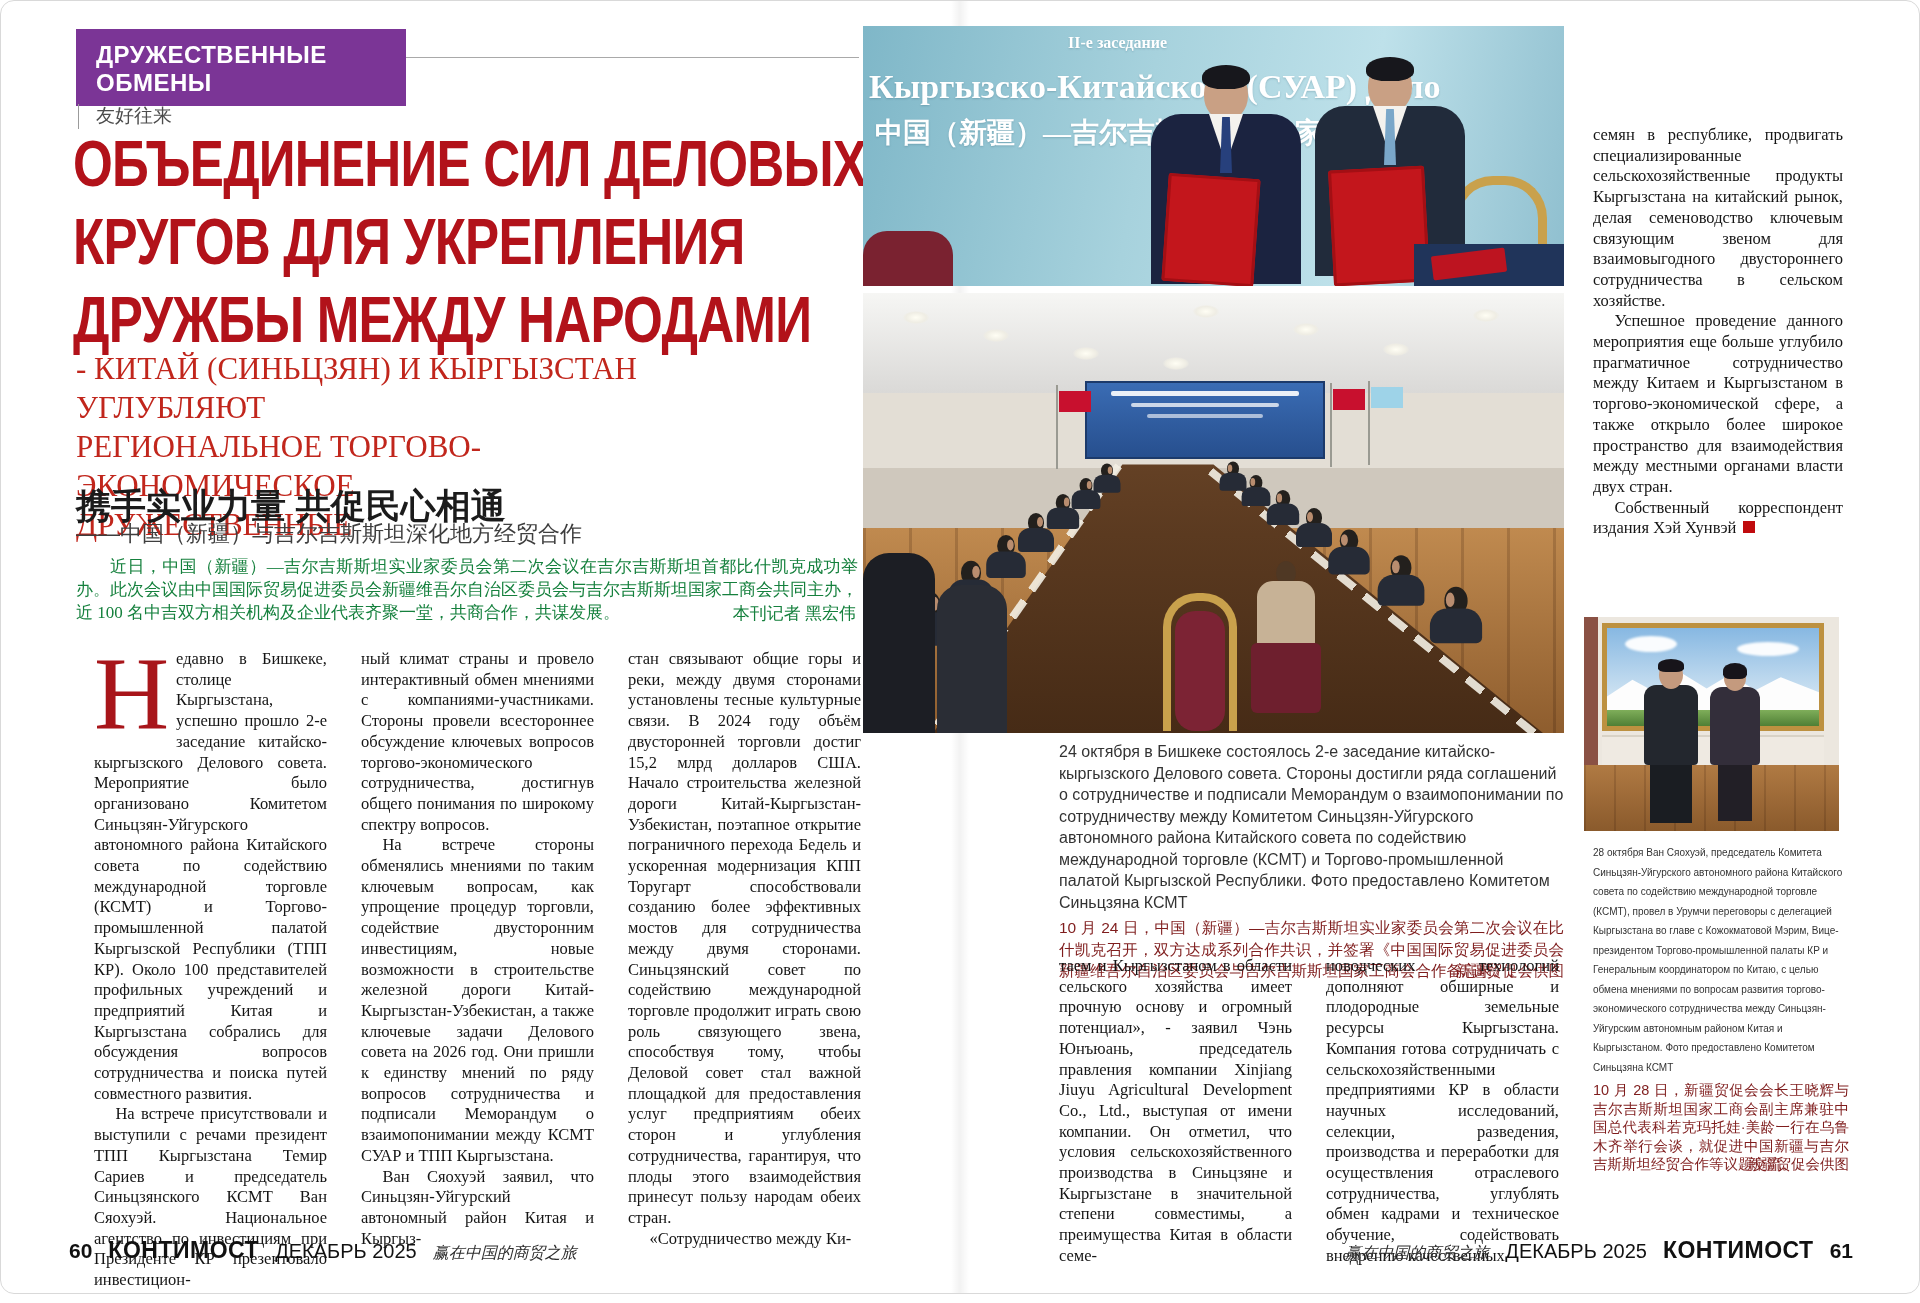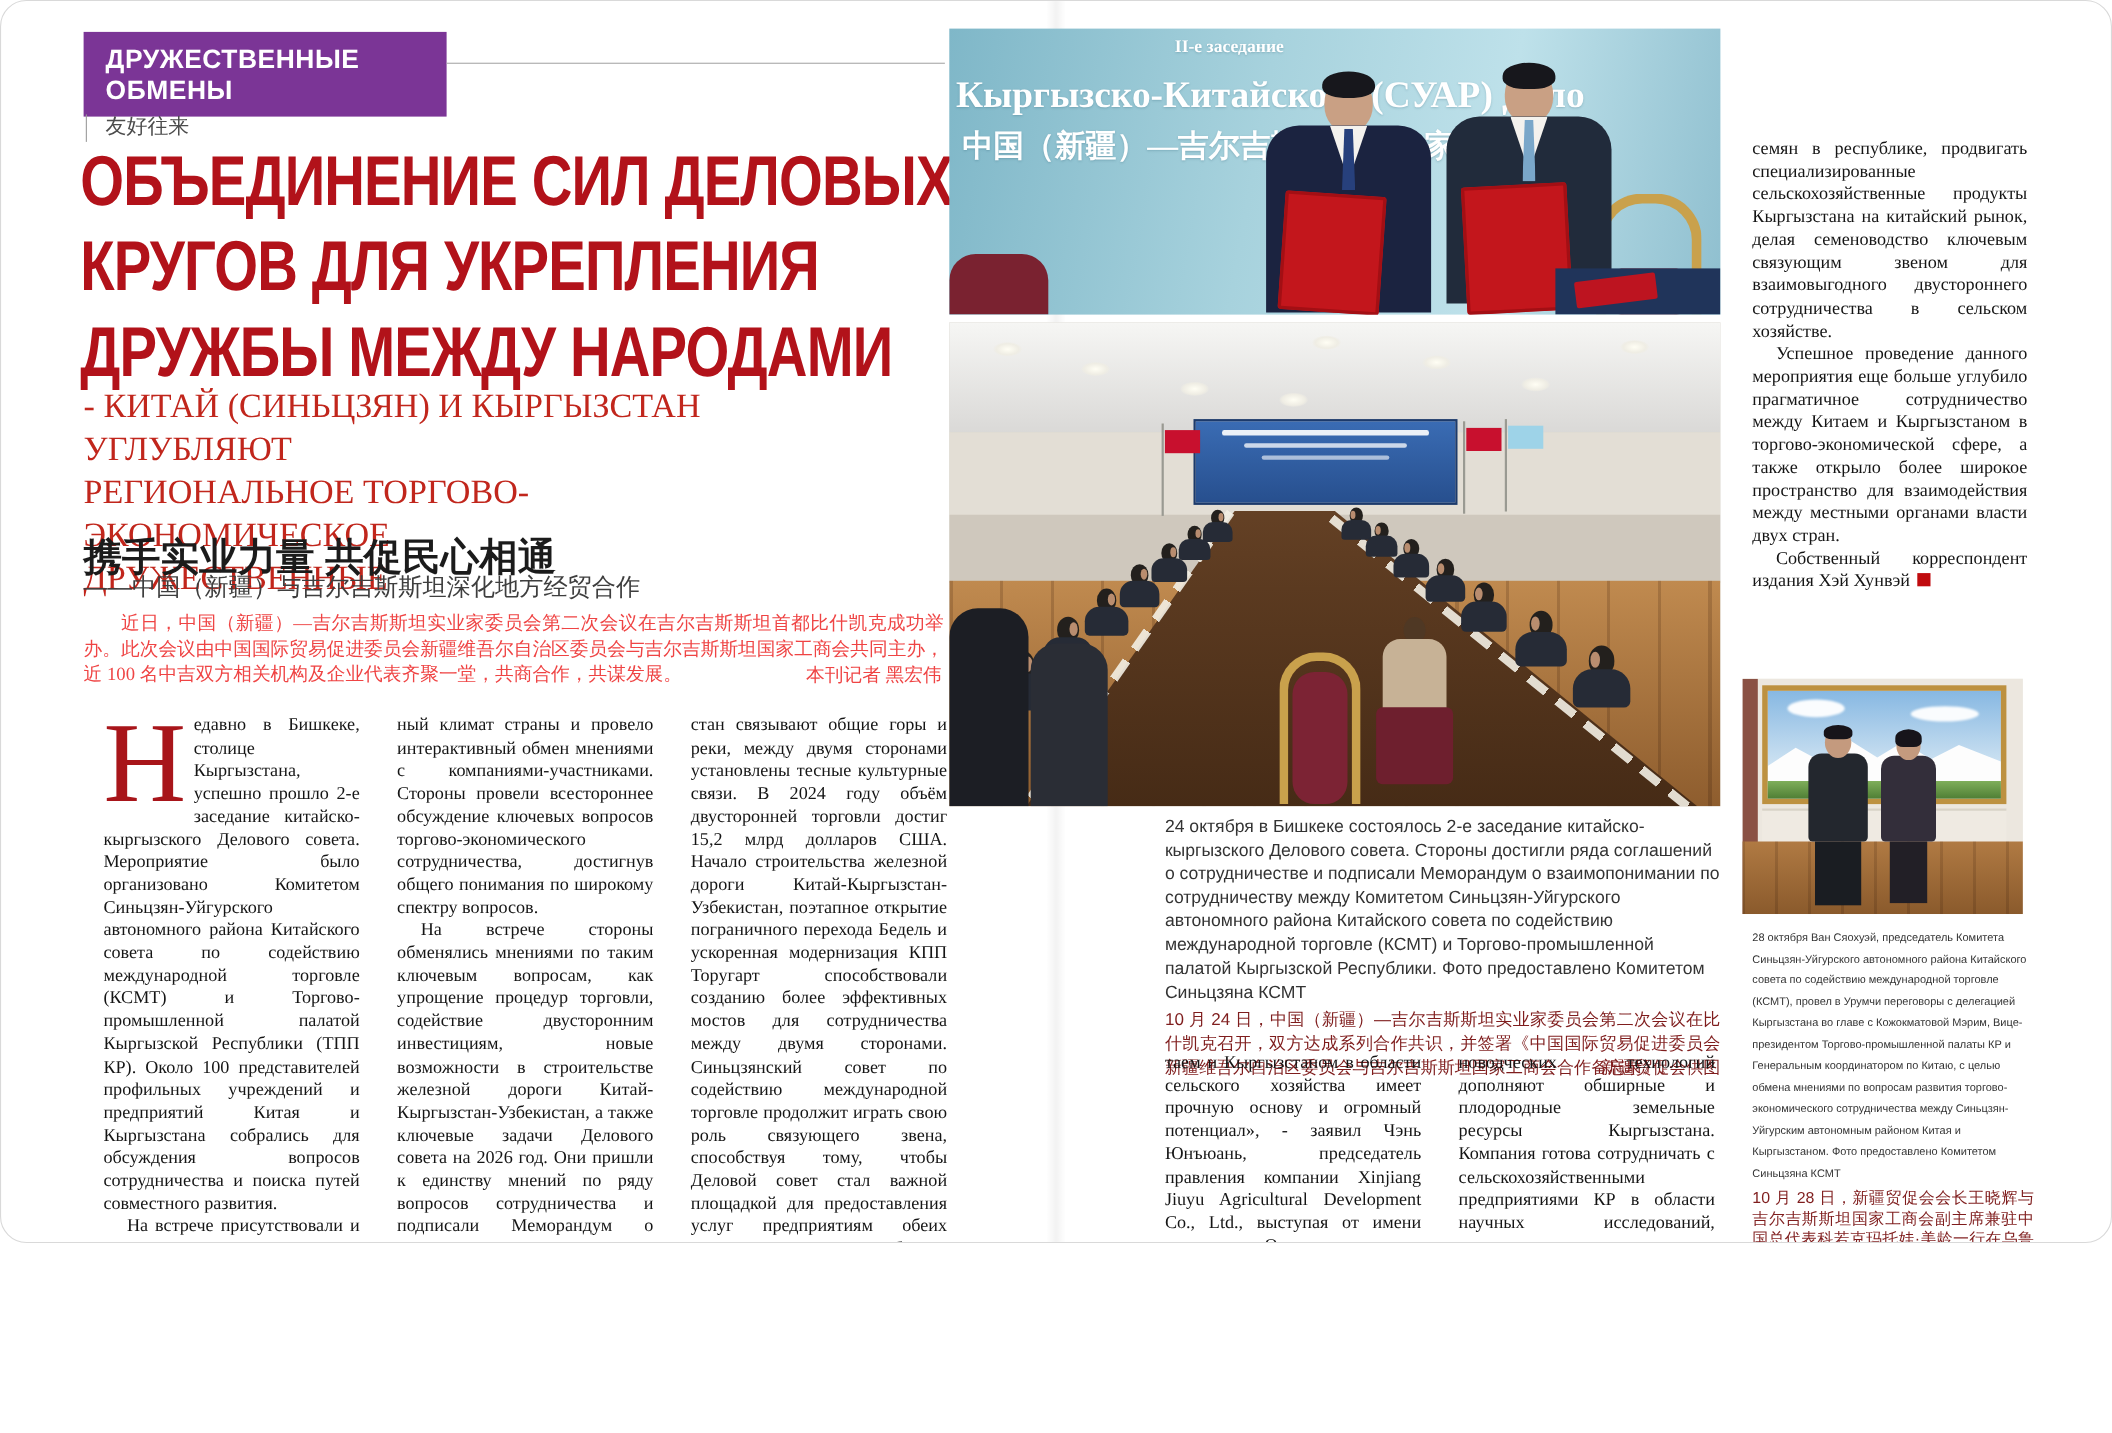--- a/index.html
+++ b/index.html
@@ -1,38 +1,38 @@
 <!DOCTYPE html>
 <html><head>
 <meta charset="utf-8">
 <style>
   html,body{margin:0;padding:0;background:#ffffff;}
-  .spread{position:relative;width:1920px;height:1130px;background:#fff;overflow:hidden;
-          font-family:"Liberation Serif",serif;border:1px solid #d9d9d9;border-radius:24px;box-sizing:border-box;}
+  .spread{position:relative;width:1920px;height:1294px;background:#fff;overflow:hidden;
+          font-family:"Liberation Serif",serif;border:1px solid #d9d9d9;border-radius:14px;box-sizing:border-box;}
   .grp{display:contents;}
   .gutter{position:absolute;left:950px;top:0;width:18px;height:100%;
           background:linear-gradient(90deg,rgba(0,0,0,0) 0%,rgba(0,0,0,.05) 50%,rgba(0,0,0,0) 100%);}
 
   
   .kicker{position:absolute;left:75px;top:28px;width:330px;height:77px;background:#7b3596;color:#fff;
           font-family:"Liberation Sans",sans-serif;font-weight:bold;font-size:24px;line-height:1.18;
           padding:12px 0 0 20px;box-sizing:border-box;letter-spacing:.5px;}
   .rule-top{position:absolute;left:405px;top:56px;width:453px;height:1px;background:#a9a9a9;}
   .kicker-zh{position:absolute;left:77px;top:103px;font-family:"Liberation Sans",sans-serif;font-size:19px;
              color:#4c4c4c;border-left:1px solid #9b9b9b;padding-left:17px;line-height:1.3;}
   .headline{position:absolute;left:72px;top:124px;width:1000px;margin:0;color:#b2121a;
             font-family:"Liberation Sans",sans-serif;font-weight:bold;font-size:64px;line-height:78px;
             letter-spacing:-1px;transform:scaleX(.8);transform-origin:0 0;}
   .deck{position:absolute;left:75px;top:348px;width:660px;margin:0;color:#c1261c;
         font-family:"Liberation Serif",serif;font-weight:normal;font-size:31px;line-height:39px;}
   .zh-head{position:absolute;left:75px;top:482px;font-family:"Liberation Sans",sans-serif;font-weight:bold;
            font-size:35px;color:#1b1b1b;}
   .zh-subhead{position:absolute;left:75px;top:518px;font-family:"Liberation Sans",sans-serif;
               font-size:22px;color:#3e3e3e;}
-  .intro{position:absolute;left:75px;top:554px;width:782px;font-size:17px;line-height:23px;color:#ef4444;
+  .intro{position:absolute;left:75px;top:554px;width:782px;font-size:17px;line-height:23px;color:#15803d;
          text-align:justify;text-indent:2em;}
   .intro .byline{position:absolute;right:2px;bottom:-1px;text-indent:0;}
 
   
   .bodycol{position:absolute;width:233px;font-size:16.5px;line-height:20.7px;color:#151515;text-align:justify;}
   .bodycol p{margin:0;}
   .bodycol p + p{text-indent:1.3em;}
   .c1{left:93px;top:648px;}  .c2{left:360px;top:648px;}  .c3{left:627px;top:648px;}
   .cA{left:1058px;top:955px;} .cB{left:1325px;top:955px;}
   .cC{left:1592px;top:124px;width:250px;}

